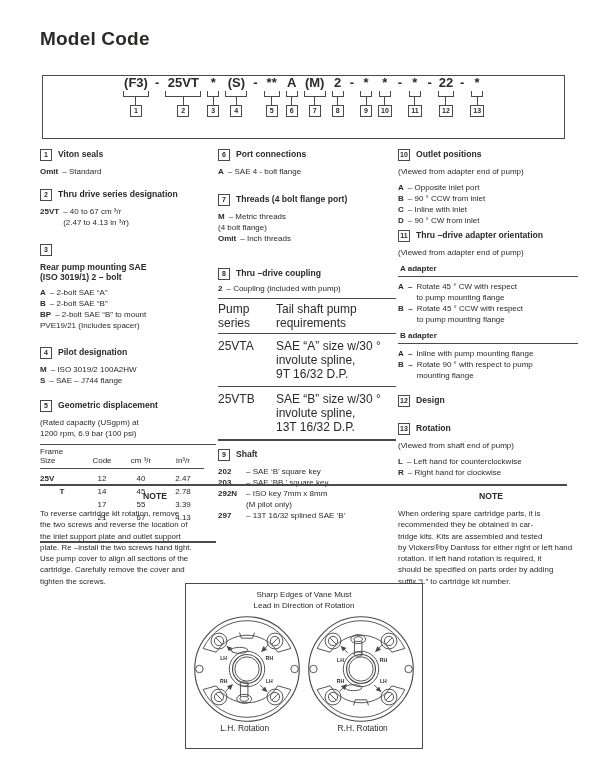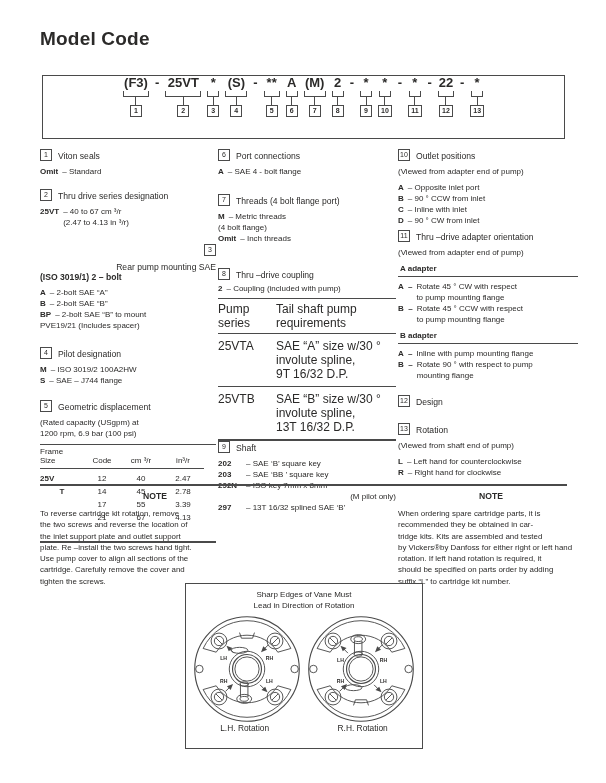--- a/index.html
+++ b/index.html
@@ -17,31 +17,31 @@
   .stem{width:1px;height:8px;background:#4a4a4a;}
   .numbox{min-width:6px;height:10px;border:1px solid #4a4a4a;font-size:7px;line-height:10px;
           text-align:center;padding:0 2px;font-weight:bold;}
 
   
   .col{position:absolute;top:149px;}
   #col-left{left:40px;width:176px;}
   #col-mid{left:218px;width:178px;}
   #col-right{left:398px;width:180px;}
   .sec{margin-bottom:12px;}
-  .sec-h{display:flex;align-items:flex-end;gap:6px;font-weight:normal;font-size:8.6px;margin-bottom:5px;}
+  .sec-h{display:flex;align-items:flex-start;gap:6px;font-weight:bold;font-size:8.6px;margin-bottom:5px;}
   .numsq{flex:none;min-width:8px;height:10px;border:1px solid #4a4a4a;font-size:7px;line-height:10px;
          text-align:center;padding:0 1px;}
   .sec-h2{font-weight:bold;font-size:8.6px;margin:-2px 0 5px 0;}
   .subtitle{font-size:8px;line-height:11px;margin-bottom:5px;white-space:pre-line;}
   .item{display:flex;font-size:8px;line-height:11px;}
   .item .code{font-weight:bold;white-space:pre;margin-right:4px;}
   .item .desc{white-space:pre-line;}
   .cw24 .code{min-width:24px;}
   .cw14 .code{min-width:13px;}
-  .indent{padding-left:28px;justify-content:flex-end;}
+  .indent{padding-left:28px;}
 
   
   .disp-table{margin-top:4px;border-top:1px solid #4a4a4a;border-bottom:2px solid #4a4a4a;
               display:grid;grid-template-columns:44px 36px 42px 42px;font-size:8px;}
   .disp-table .th{font-weight:normal;padding:2px 0 3px;border-bottom:1px solid #4a4a4a;white-space:pre-line;}
   .disp-table .td{padding:2px 0;}
   .disp-table .c{text-align:center;}
   .disp-table .b{font-weight:bold;}
   .disp-table .first-row{padding-top:5px;}
   .disp-table .last-row{padding-bottom:19px;}
@@ -305,21 +305,21 @@
         </div>
       <div class="item">
         <span class="desc">(4 bolt flange)</span>
         </div>
       <div class="item">
         <span class="code">Omit</span>
         <span class="desc">– Inch threads</span>
         </div>
     </div>
 
-    <div class="sec" style="margin-bottom:0;">
+    <div class="sec" style="margin-bottom:8px;">
       <div class="sec-h" style="margin-bottom:3px;">
           <span class="numsq">8</span>
         <span>Thru –drive coupling</span>
         </div>
       <div class="item">
         <span class="code">2</span>
         <span class="desc">– Coupling (included with pump)</span>
         </div>
       <div class="coup-table">
         <div class="th">Pump

